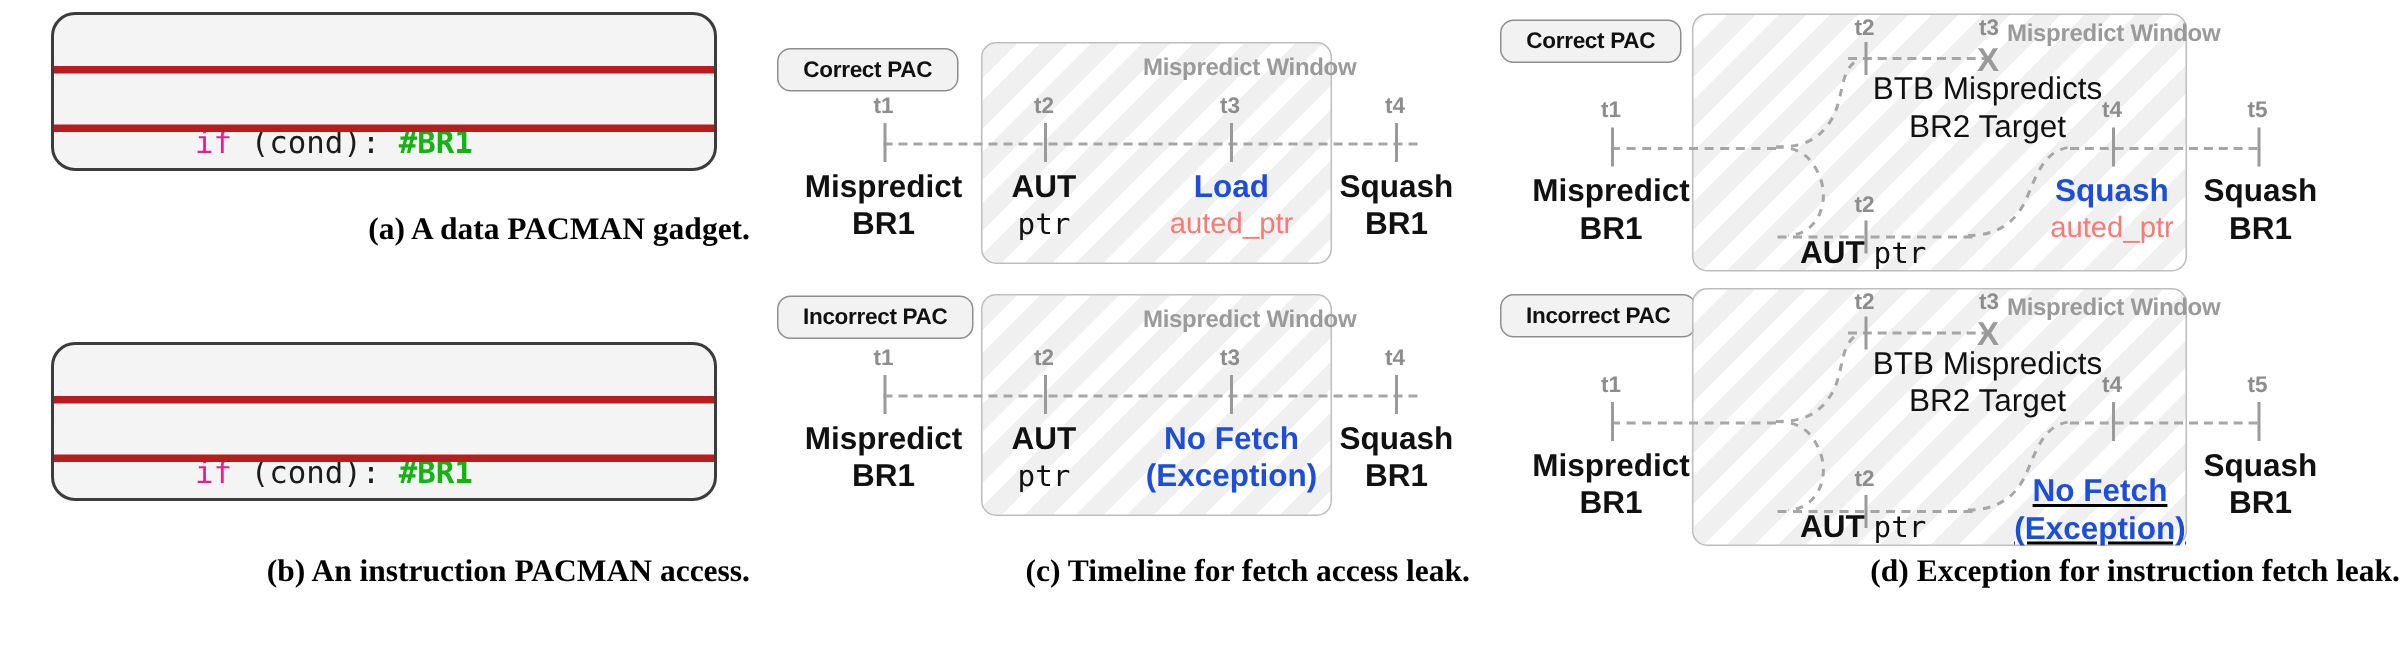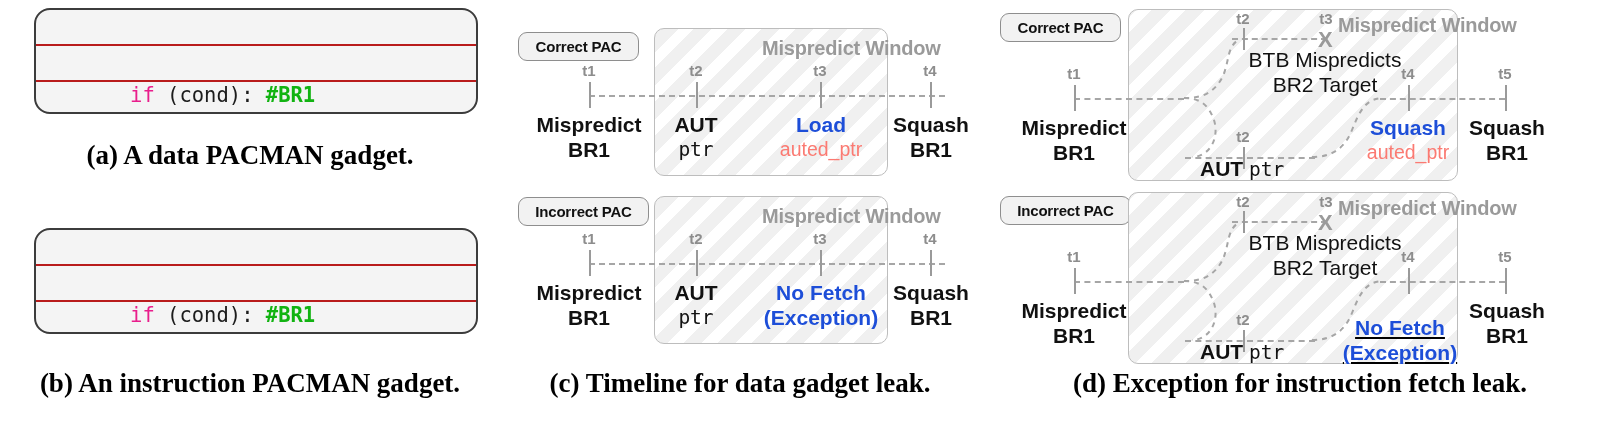--- a/index.html
+++ b/index.html
@@ -7,23 +7,23 @@
     width:1600px;height:438px;
     font-family:"Liberation Sans", sans-serif;
     -webkit-font-smoothing:antialiased;
     overflow:hidden;
   }
   .figure{position:relative;width:1600px;height:438px;}
   .caption{
     position:absolute;
     font-family:"Liberation Serif", serif;
     font-weight:bold;
-    font-size:27px;
+    font-size:21px;
     color:#000;
-    text-align:center;
+    text-align:right;
     white-space:nowrap;
   }
 
   
   .codebox{
     position:absolute;
     box-sizing:border-box;
     background:#f4f4f4;
     border:2.5px solid #3c3c3c;
     border-radius:16px;
@@ -31,21 +31,21 @@
   }
   .codeline{
     position:relative;
     height:34px;
     line-height:34px;
     font-family:"DejaVu Sans Mono", monospace;
     font-size:20.5px;
     color:#1c1c1c;
     white-space:pre;
     padding-left:20px;
-    border-bottom:2px solid #b91c1c;
+    border-bottom:5px solid #b91c1c;
   }
   .codeline:last-child{border-bottom:none;}
   .kw{color:#e91e8c;}
   .lbl{color:#12b312;font-weight:bold;}
 
   
   .pac{
     position:absolute;
     box-sizing:border-box;
     background:#f2f2f2;
@@ -68,21 +68,21 @@
     background:
       repeating-linear-gradient(
         -45deg,
         #ffffff 0px, #ffffff 11px,
         #f0f0f0 11px, #f0f0f0 24px
       );
     overflow:hidden;
   }
   .window-title{
     position:absolute;
-    font-size:20px;
+    font-size:16px;
     font-weight:bold;
     color:#9a9a9a;
     white-space:nowrap;
     letter-spacing:-0.2px;
   }
 
   
   .tline{
     position:absolute;
     height:0;
@@ -174,21 +174,21 @@
     </div>
     <div class="codeline">
       
       
     </div>
     <div class="codeline">
       
       
     </div>
   </div>
-  <div class="caption" style="left:0px;top:368px;width:500px;">(b) An instruction PACMAN gadget.</div>
+  <div class="caption" style="left:0px;top:368px;width:500px;">(b) An instruction PACMAN access.</div>
 
   <div class="pac" style="left:518px;top:32px;width:121px;height:29px;">Correct PAC</div>
 
   <div class="window" style="left:654px;top:28px;width:234px;height:148px;"></div>
   <div class="window-title" style="left:762px;top:37px;">Mispredict Window</div>
 
   <div class="tline" style="left:589px;top:95px;width:356px;"></div>
 
   <div class="tick" style="left:589px;top:82px;height:26px;"></div>
   <div class="tname" style="left:569px;top:62px;width:40px;">t1</div>
@@ -242,21 +242,21 @@
   </div>
   <div class="ev" style="left:752px;top:281px;width:138px;">
     <div class="ev-r">No Fetch</div>
     <div class="ev-r">(Exception)</div>
   </div>
   <div class="ev" style="left:879px;top:281px;width:104px;">
     <div class="ev-b">Squash</div>
     <div class="ev-b">BR1</div>
   </div>
 
-  <div class="caption" style="left:500px;top:368px;width:480px;">(c) Timeline for data gadget leak.</div>
+  <div class="caption" style="left:500px;top:368px;width:480px;">(c) Timeline for fetch access leak.</div>
 
   <div class="pac" style="left:1000px;top:13px;width:121px;height:29px;">Correct PAC</div>
 
   <div class="window" style="left:1128px;top:9px;width:330px;height:172px;"></div>
   <div class="window-title" style="left:1338px;top:14px;">Mispredict Window</div>
 
   <div class="tline" style="left:1074px;top:98px;width:110px;"></div>
   <div class="tline" style="left:1380px;top:98px;width:125px;"></div>
 
   <div class="tline" style="left:1232px;top:38px;width:95px;"></div>

